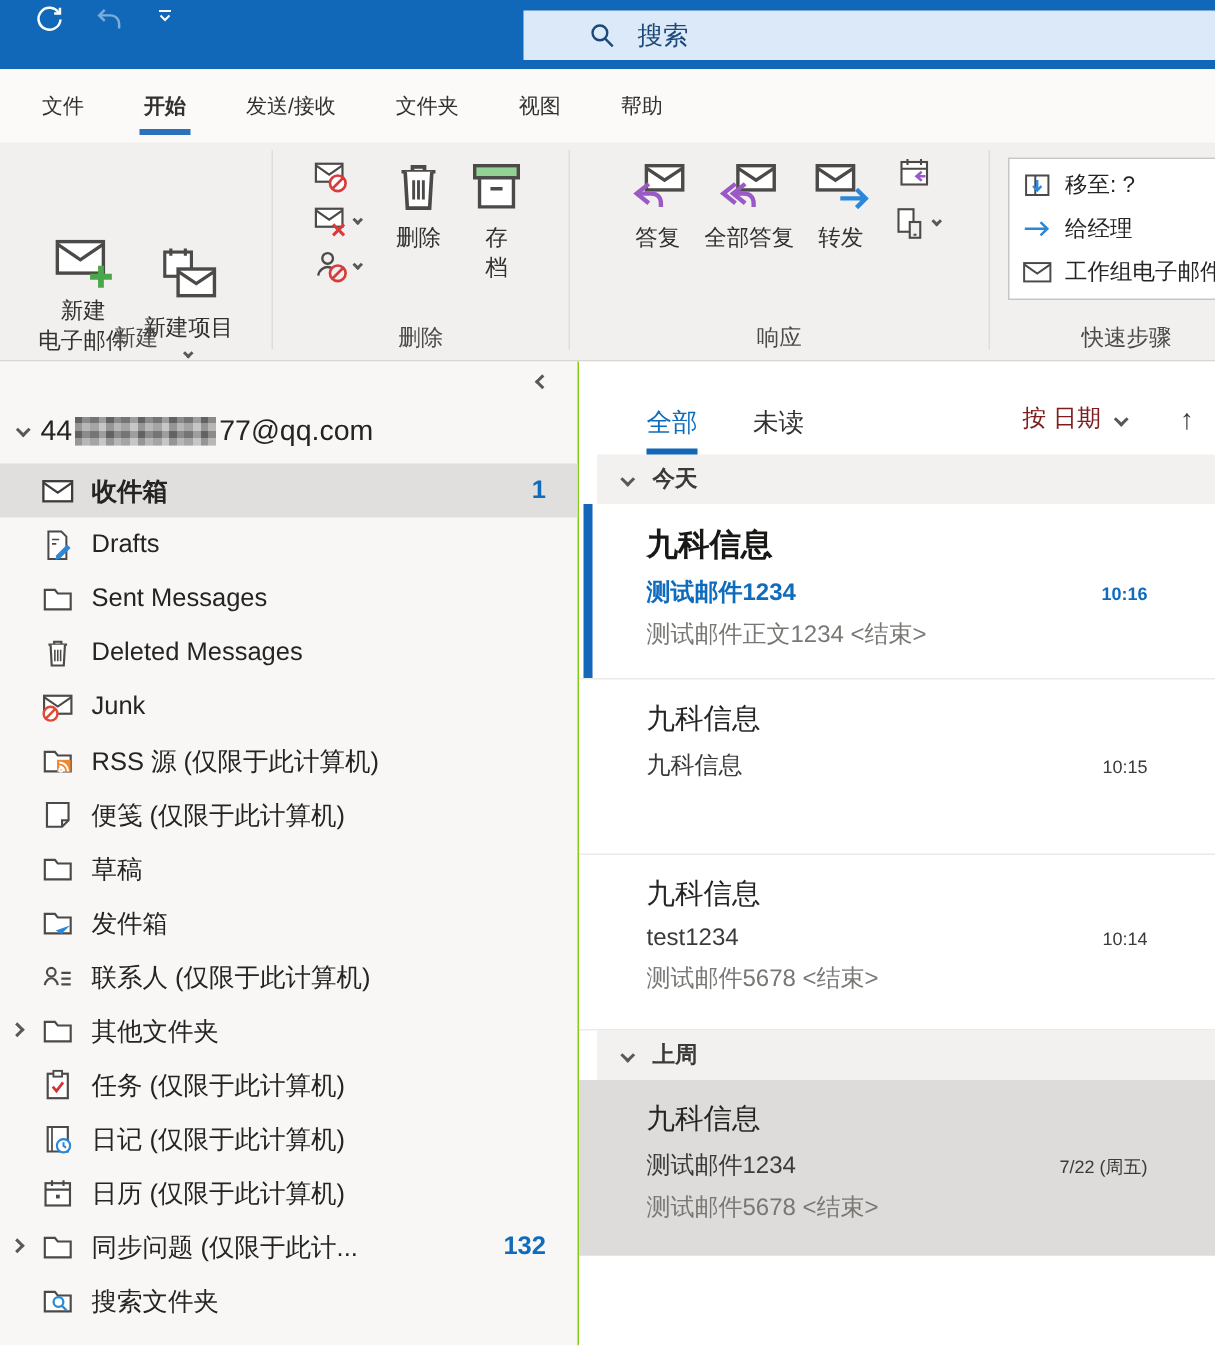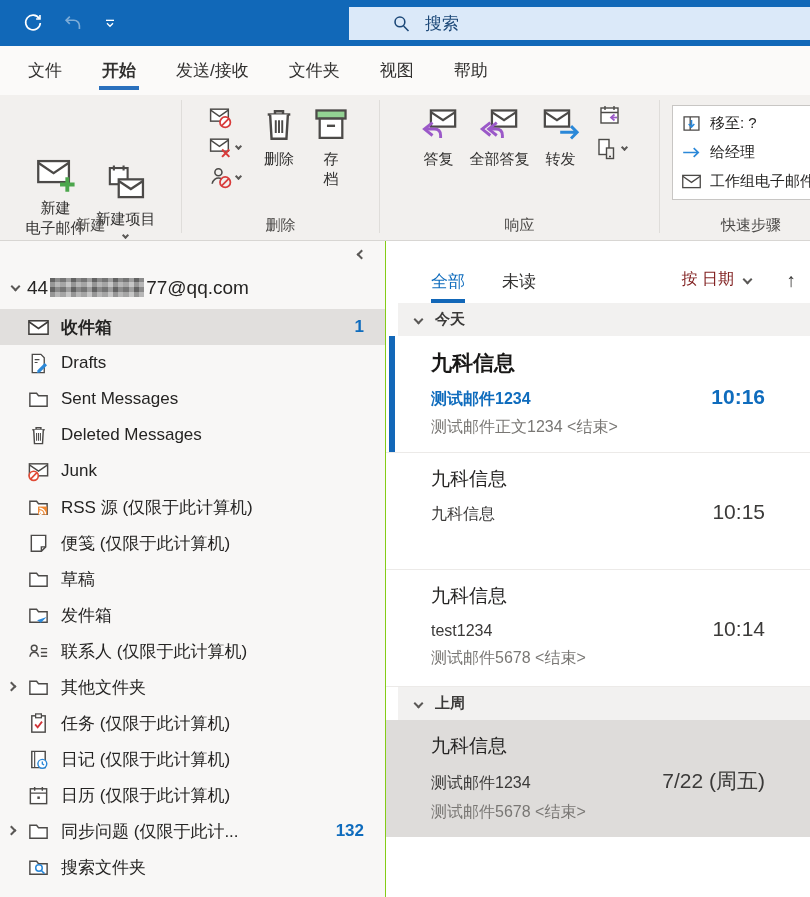--- a/index.html
+++ b/index.html
@@ -4,30 +4,30 @@
 <style>
   * { box-sizing: border-box; margin: 0; padding: 0; }
   html,body { width: 810px; height: 897px; overflow: hidden; }
   body {
     font-family: "Liberation Sans", "DejaVu Sans", sans-serif;
     background: #fff; color: #252423; font-size: 16px;
   }
   svg { display: block; flex: none; }
 
   
-  .titlebar { height: 46px; background: #1168b8; display: flex; align-items: center; position: relative; }
+  .titlebar { height: 46px; background: #1168b8; display: flex; position: relative; }
   .tb-btn { margin-left: 14px; padding: 2px; }
   .tb-btn:first-child { margin-left: 20px; }
   .search { position: absolute; left: 349px; top: 7px; width: 461px; height: 33px;
             background: #dbe9f9; display: flex; align-items: center; padding-left: 42px; gap: 13px;
             font-size: 17px; color: #1c4878; }
 
   
   .rtabs { height: 49px; background: #fbfaf9; display: flex; align-items: stretch; padding-left: 8px; }
-  .rtab { padding: 4px 20px; display: flex; align-items: center; font-size: 17px; color: #323130; position: relative; }
+  .rtab { padding: 4px 20px; display: flex; align-items: center; font-size: 14px; color: #323130; position: relative; }
   .rtab.active { font-weight: bold; }
   .rtab.active::after { content:""; position:absolute; left: 17px; right: 17px; bottom: 5px; height: 4px; background: #2a70bd; }
 
   
   .ribbon { height: 146px; background: #f2f0ee; border-bottom: 1px solid #d8d6d3; display: flex; overflow: hidden; }
   .rgroup { position: relative; display: flex; justify-content: center; align-items: flex-start; padding-top: 7px; flex: none; }
   .glabel { position: absolute; bottom: 5px; left: 0; right: 0; text-align: center; font-size: 15px; color: #4c4a48; }
   .gsep { width: 1px; background: #dfddda; margin: 5px 0 7px; flex: none; }
   .g-new { width: 181px; align-items: flex-end; } .g-del { width: 197px; } .g-resp { width: 279px; } .g-quick { flex: 1; }
   .rbtn { display: flex; flex-direction: column; align-items: center; padding: 2px 5px; font-size: 15px; line-height: 1.32; color: #323130; text-align: center; }
@@ -79,21 +79,21 @@
   .mgroup { height: 33px; background: #f2f1f0; display: flex; align-items: center; gap: 13px; padding-left: 17px;
             font-size: 15px; font-weight: bold; color: #3b3a39; flex: none; margin-left: 12px; }
   .mitem { position: relative; height: 117px; border-bottom: 1px solid #eceae8; padding: 13px 0 0 45px; flex: none; }
   .mitem.selected { background: #dedcda; border-bottom-color: #dedcda; }
   .ubar { position: absolute; left: 3px; top: 0; bottom: 0; width: 6px; background: #1267b8; }
   .sender { font-size: 19px; margin-bottom: 8px; color: #252423; }
   .unread .sender { font-size: 21px; font-weight: bold; color: #191817; }
   .srow { display: flex; align-items: baseline; margin-bottom: 7px; padding-right: 78px; }
   .subject { font-size: 16px; color: #3b3a39; }
   .unread .subject { color: #0f6cbd; font-weight: bold; }
-  .mtime { margin-left: auto; font-size: 21px; color: #3b3a39; white-space: nowrap; }
+  .mtime { margin-left: auto; font-size: 12px; color: #3b3a39; white-space: nowrap; }
   .unread .mtime { color: #0f6cbd; font-weight: bold; }
   .preview { font-size: 16px; color: #797774; }
 </style>
 </head>
 <body>
 
 <header class="titlebar">
   <div class="tb-btn">
     <svg width="22" height="22" viewBox="0 0 24 24">
       <path d="M18.8 7.2A8 8 0 1 0 20 12" fill="none" stroke="#fff" stroke-width="1.8"></path>

